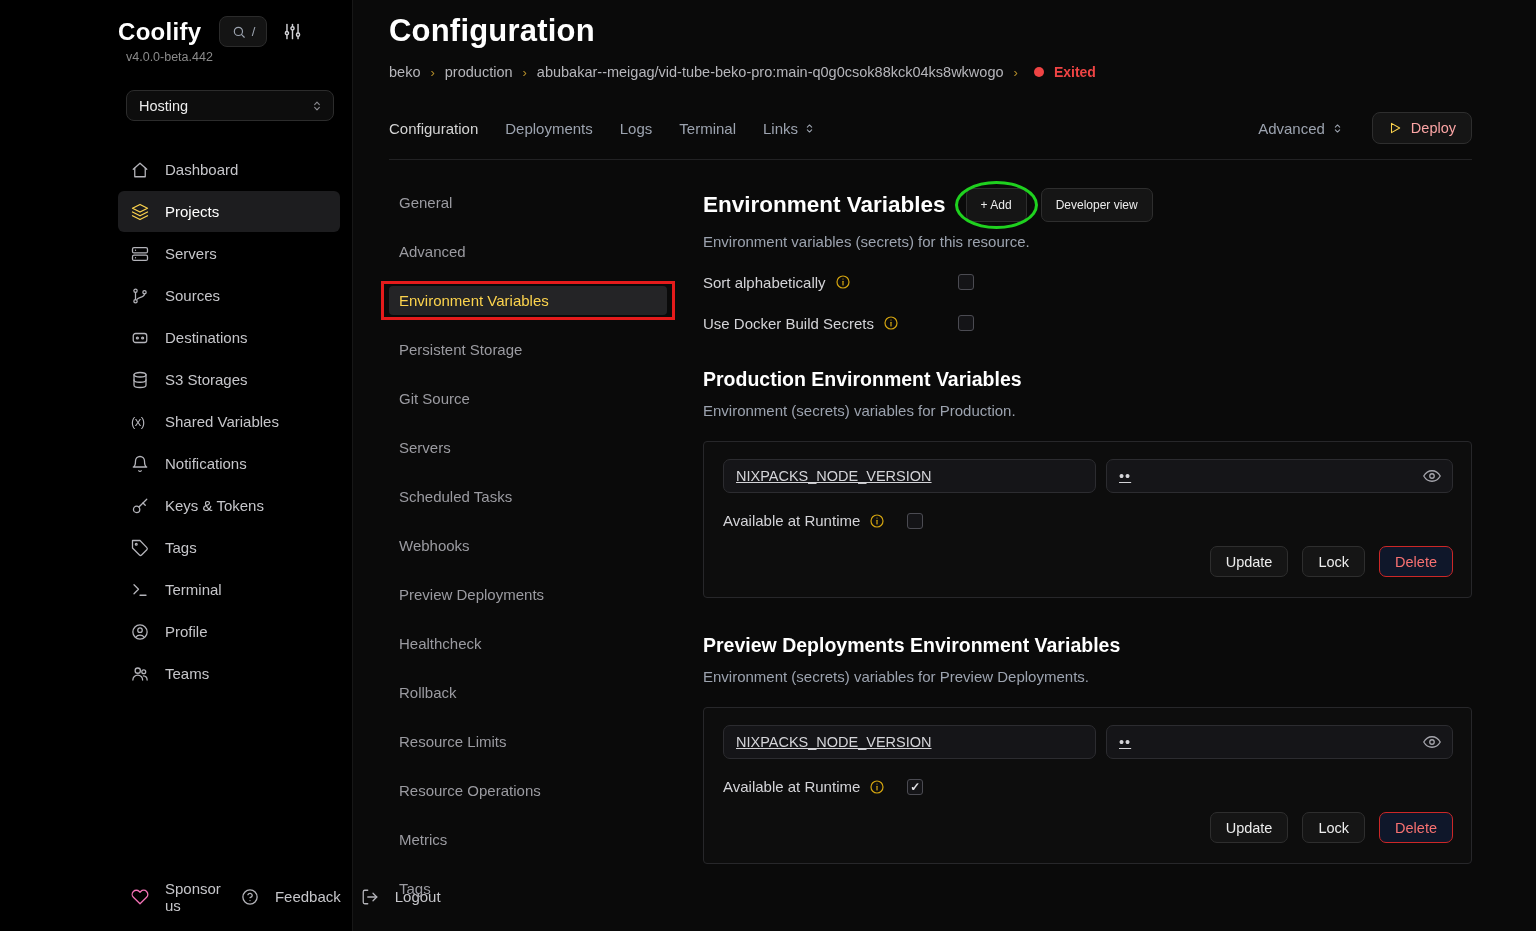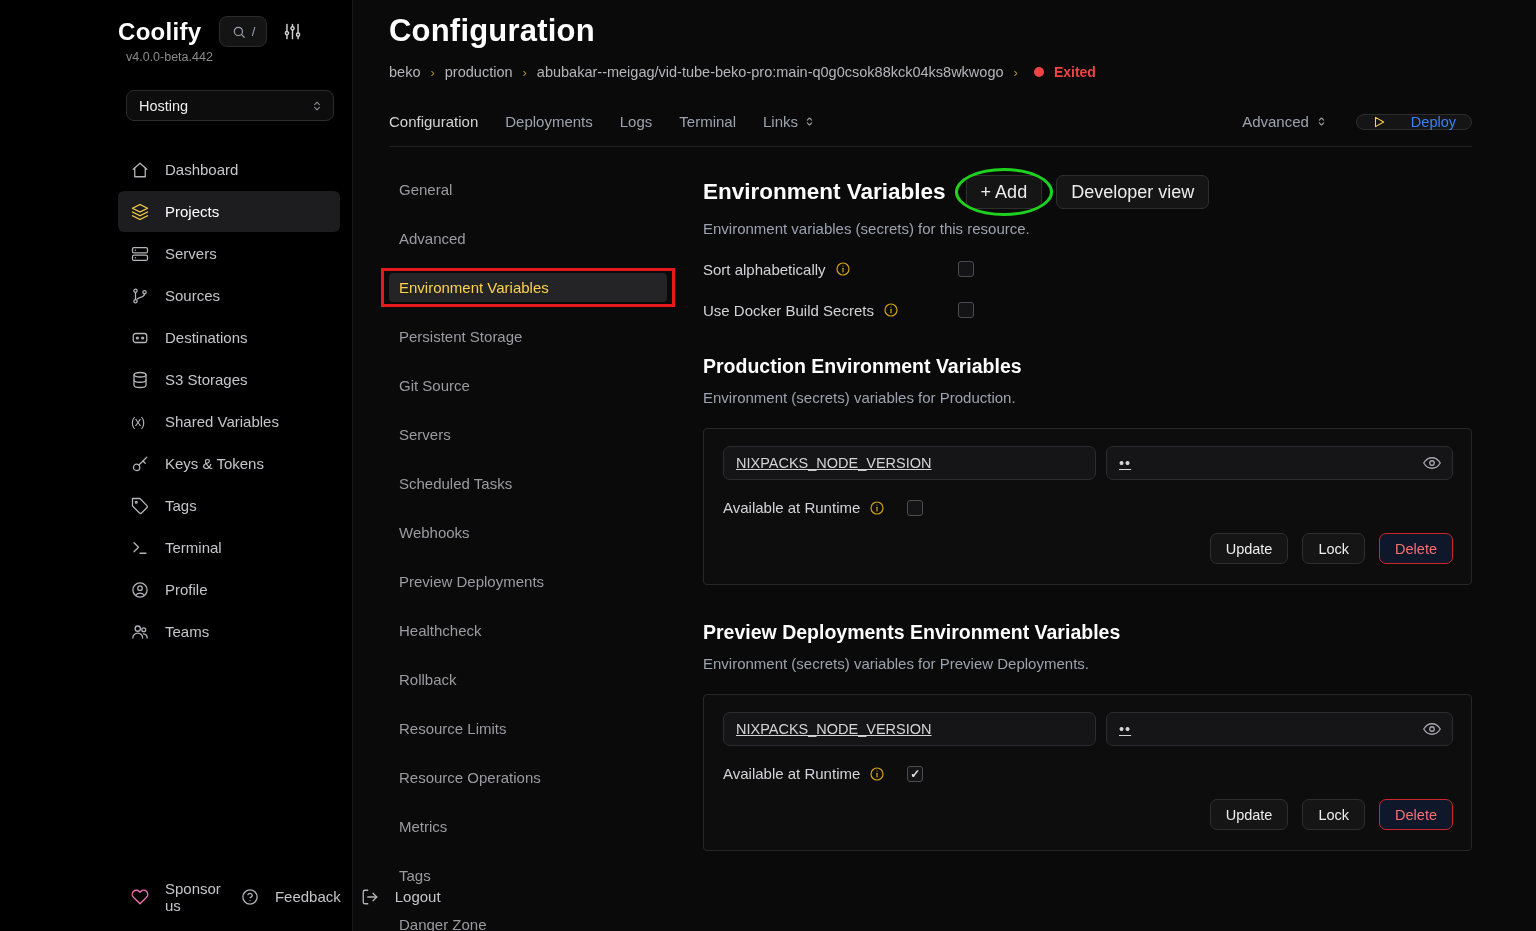--- a/index.html
+++ b/index.html
@@ -35,32 +35,32 @@
   .sep { color:#b08a28; font-size:13px; }
   .status-dot { width:10px; height:10px; border-radius:50%; background:#ef4444; margin-left:6px; }
   .status { color:#ef4444; font-weight:700; font-size:14px; }
 
   .tabs-row { display:flex; align-items:center; margin-top:32px; padding-bottom:15px; border-bottom:1px solid #222224; }
   .tabs-left { display:flex; align-items:center; gap:27px; }
   .tab { background:none; border:none; color:#9ca3af; font-size:15px; padding:0; display:flex; align-items:center; gap:5px; }
   .tab.first { color:#d4d4d4; }
   .tabs-right { margin-left:auto; display:flex; align-items:center; gap:22px; }
   .advanced-select { background:none; border:none; color:#9ca3af; font-size:15px; display:flex; align-items:center; gap:6px; }
-  .deploy-btn { height:16px; padding:0 15px; background:#151515; border:1px solid #2e2e2e; border-radius:8px; color:#3b82f6; font-size:14.5px; display:flex; align-items:center; gap:25px; }
+  .deploy-btn { height:32px; padding:0 15px; background:#151515; border:1px solid #2e2e2e; border-radius:8px; color:#fca5a5; font-size:14.5px; display:flex; align-items:center; gap:9px; }
 
   .body-row { display:flex; margin-top:28px; }
   .subnav { width:278px; margin-right:36px; display:flex; flex-direction:column; gap:20px; }
   .subnav-item { color:#9b9ba1; font-size:15px; padding:6px 10px; border-radius:4px; cursor:pointer; background:none; border:none; text-align:left; }
   .subnav-item.active { background:#242426; color:#fcd34d; position:relative; }
   .annotation-red { position:absolute; inset:-5px -8px; border:3px solid #e51b1b; pointer-events:none; }
 
   .content { flex:1; }
   .content-header { display:flex; align-items:center; gap:14px; }
   .h2 { font-size:22.5px; font-weight:700; color:#fff; margin:0; }
-  .btn { height:34px; padding:0 14px; background:#151515; border:1px solid #2e2e2e; border-radius:7px; color:#ececec; font-size:18px; }
+  .btn { height:34px; padding:0 14px; background:#151515; border:1px solid #2e2e2e; border-radius:7px; color:#ececec; font-size:12px; }
   .add-wrap { position:relative; display:inline-flex; margin-left:6px; }
   .add-wrap .annotation-green { position:absolute; inset:-7px -11px; border:3px solid #1fd11f; border-radius:50%; pointer-events:none; }
   .muted { color:#9ca3af; font-size:15px; margin:11px 0 0; }
   .opt-row { position:relative; margin-top:23px; display:flex; align-items:center; gap:9px; font-size:15px; color:#d4d4d8; height:18px; width:430px; }
   .opt-row .checkbox { position:absolute; left:255px; }
   .info-icon { width:16px; height:16px; color:#d3a410; display:inline-flex; flex:none; }
   .checkbox { width:16px; height:16px; border:1.5px solid #4b4b52; background:#141417; border-radius:3px; display:inline-flex; align-items:center; justify-content:center; cursor:pointer; flex:none; }
   .checkbox.checked::after { content:"\2713"; color:#e2e2e6; font-size:12px; line-height:1; font-weight:700; }
 
   .h3 { font-size:19.5px; font-weight:700; color:#fff; margin:36px 0 0; }
@@ -179,20 +179,29 @@
               <path d="M4 12c0 1.7 3.6 3 8 3s8-1.3 8-3"></path>
             </svg>
           </span>
         <span>S3 Storages</span>
       </button>
       <button class="nav-item">
         <span class="nicon">
             <span class="icon-text">(x)</span>
           </span>
         <span>Shared Variables</span>
+      </button>
+      <button class="nav-item">
+        <span class="nicon">
+            <svg class="i" width="18" height="18" viewBox="0 0 24 24" fill="none" stroke="currentColor" stroke-width="1.7" stroke-linecap="round" stroke-linejoin="round">
+              <path d="M18 8a6 6 0 0 0-12 0c0 7-3 8-3 8h18s-3-1-3-8"></path>
+              <path d="M10.3 21a2 2 0 0 0 3.4 0"></path>
+            </svg>
+          </span>
+        <span>Notifications</span>
       </button>
       <button class="nav-item">
         <span class="nicon">
             <svg class="i" width="18" height="18" viewBox="0 0 24 24" fill="none" stroke="currentColor" stroke-width="1.7" stroke-linecap="round" stroke-linejoin="round">
               <circle cx="7.5" cy="16.5" r="4.2"></circle>
               <path d="M10.6 13.4L21 3"></path>
               <path d="M16 8l3 3"></path>
             </svg>
           </span>
         <span>Keys &amp; Tokens</span>

